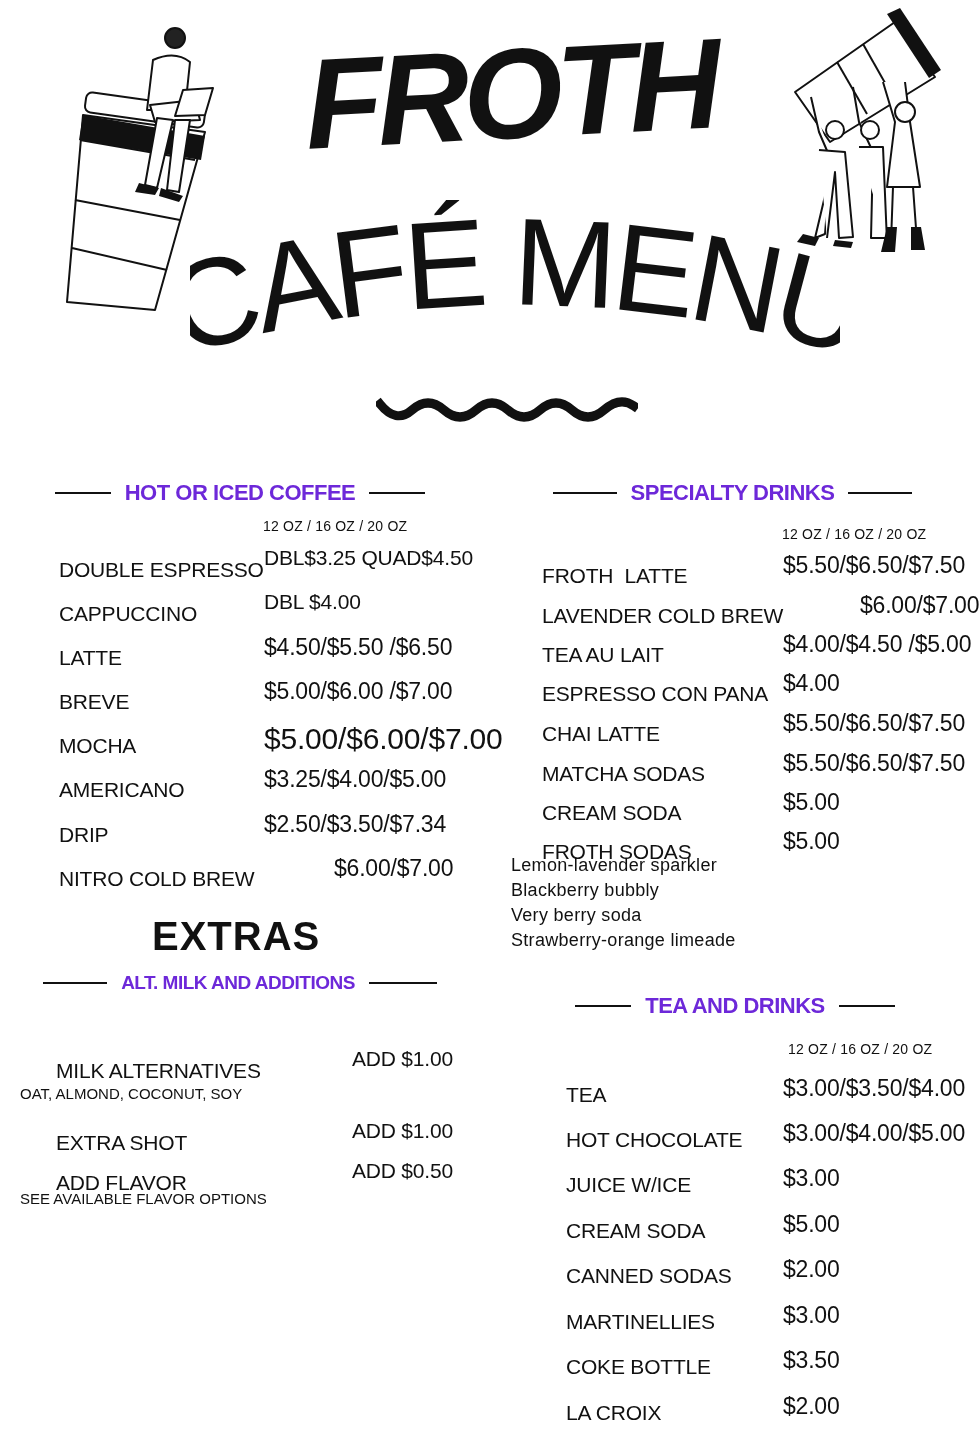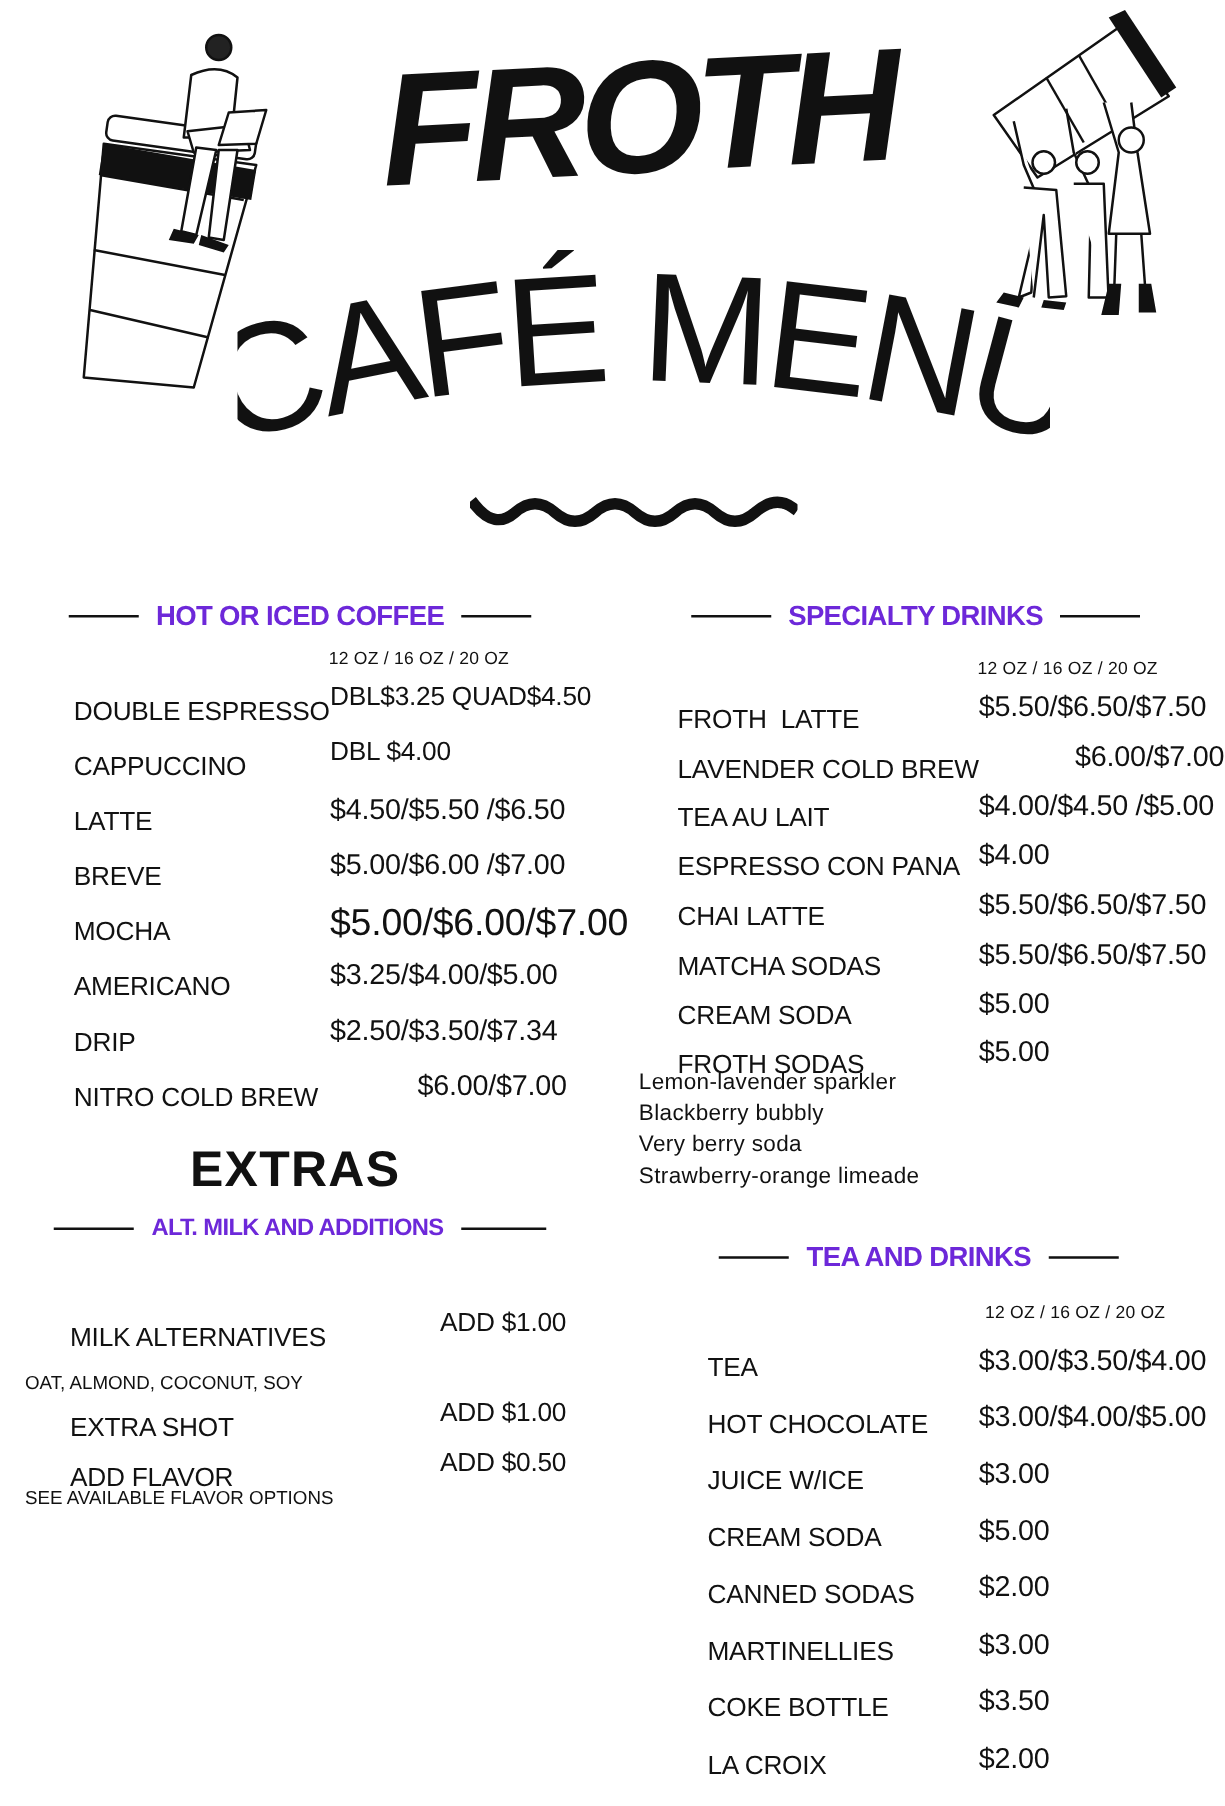--- a/index.html
+++ b/index.html
@@ -127,21 +127,21 @@
 <div class="abs sec-head" style="left:25px; top:972px; width:430px; font-size:19px;">
   <span class="rule" style="width:64px;"></span>
   <span>ALT. MILK AND ADDITIONS</span>
   <span class="rule" style="width:68px;"></span>
 </div>
 
 <div class="row" style="left:20px; top:1047px;">
     <span class="name">MILK ALTERNATIVES</span>
     <span class="price" style="left:308px;">ADD $1.00</span>
   </div>
-<div class="sub" style="left:20px; top:1085px;margin-top:13px;">OAT, ALMOND, COCONUT, SOY</div>
+<div class="sub" style="left:20px; top:1085px;">OAT, ALMOND, COCONUT, SOY</div>
 <div class="row" style="left:20px; top:1119px;">
     <span class="name">EXTRA SHOT</span>
     <span class="price" style="left:308px;">ADD $1.00</span>
   </div>
 <div class="row" style="left:20px; top:1159px;">
     <span class="name">ADD FLAVOR</span>
     <span class="price" style="left:308px;">ADD $0.50</span>
   </div>
 <div class="sub" style="left:20px; top:1190px;">SEE AVAILABLE FLAVOR OPTIONS</div>
 

